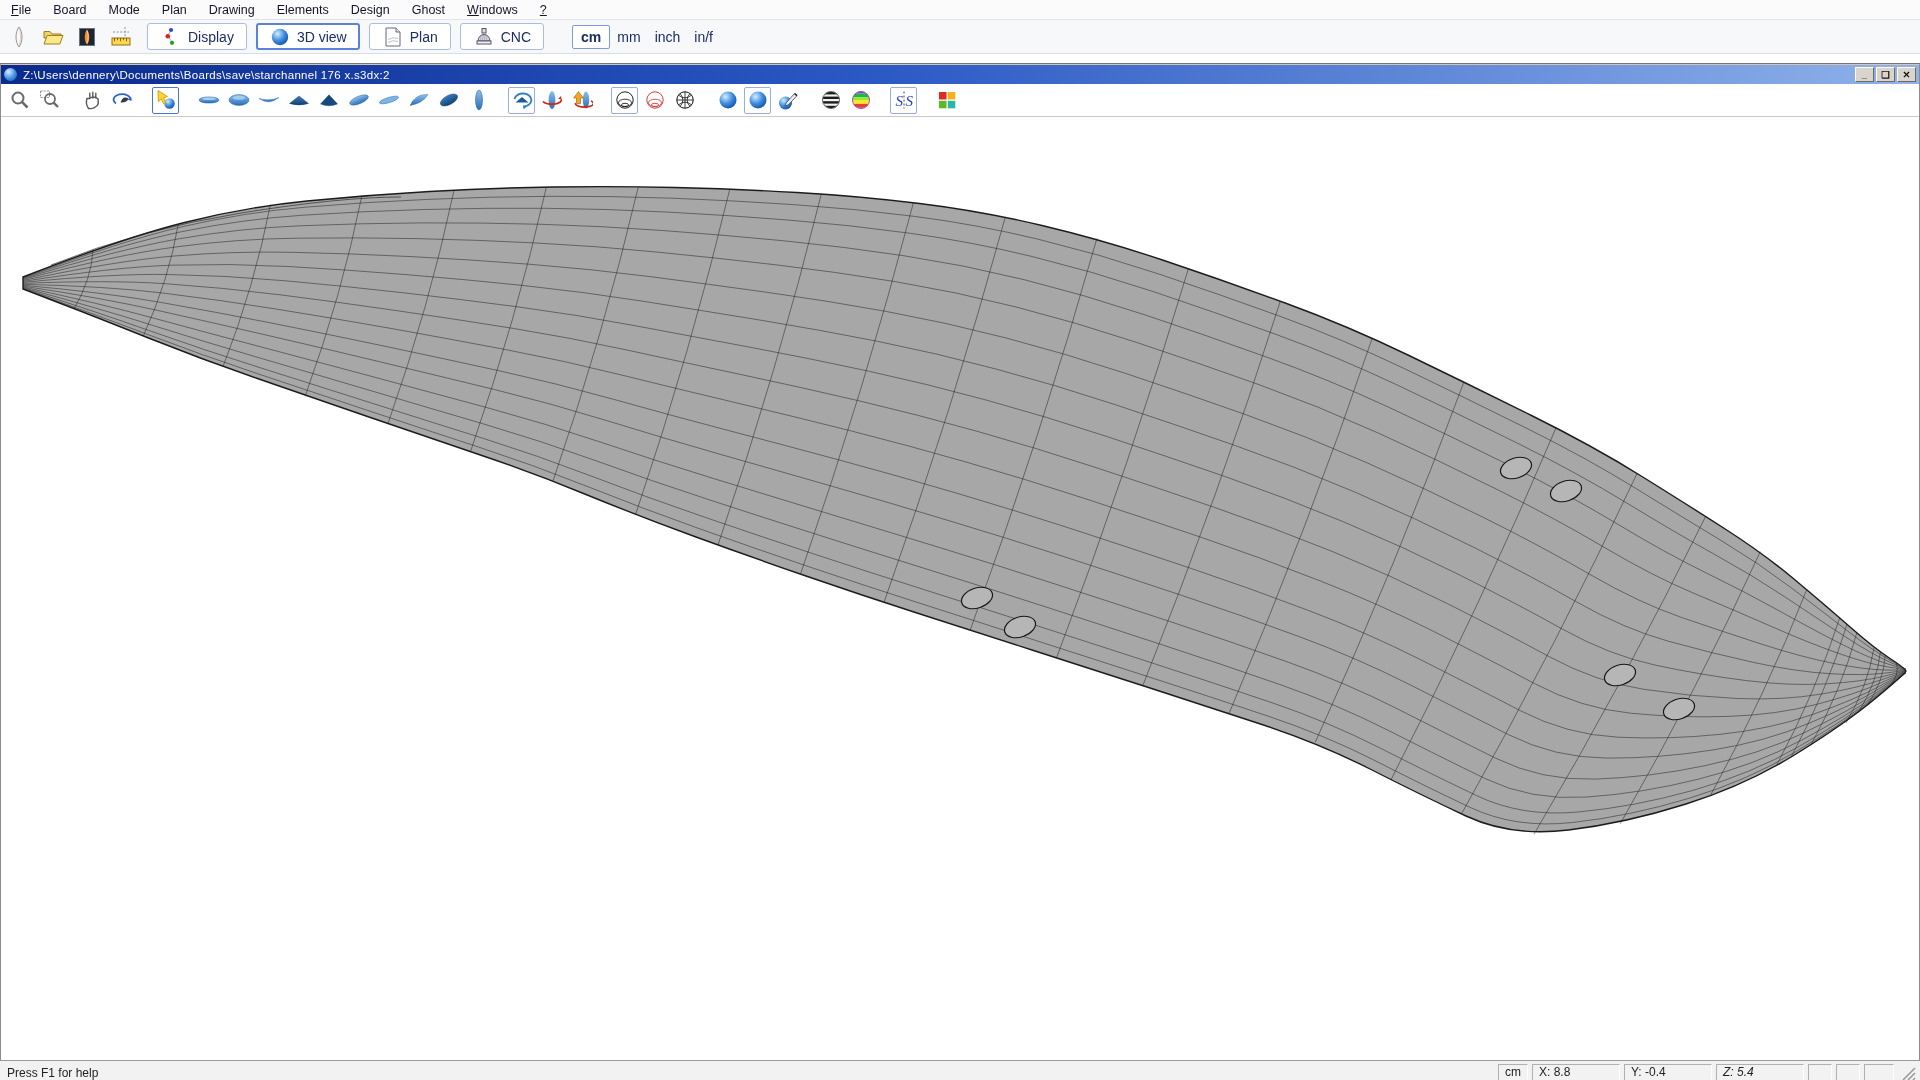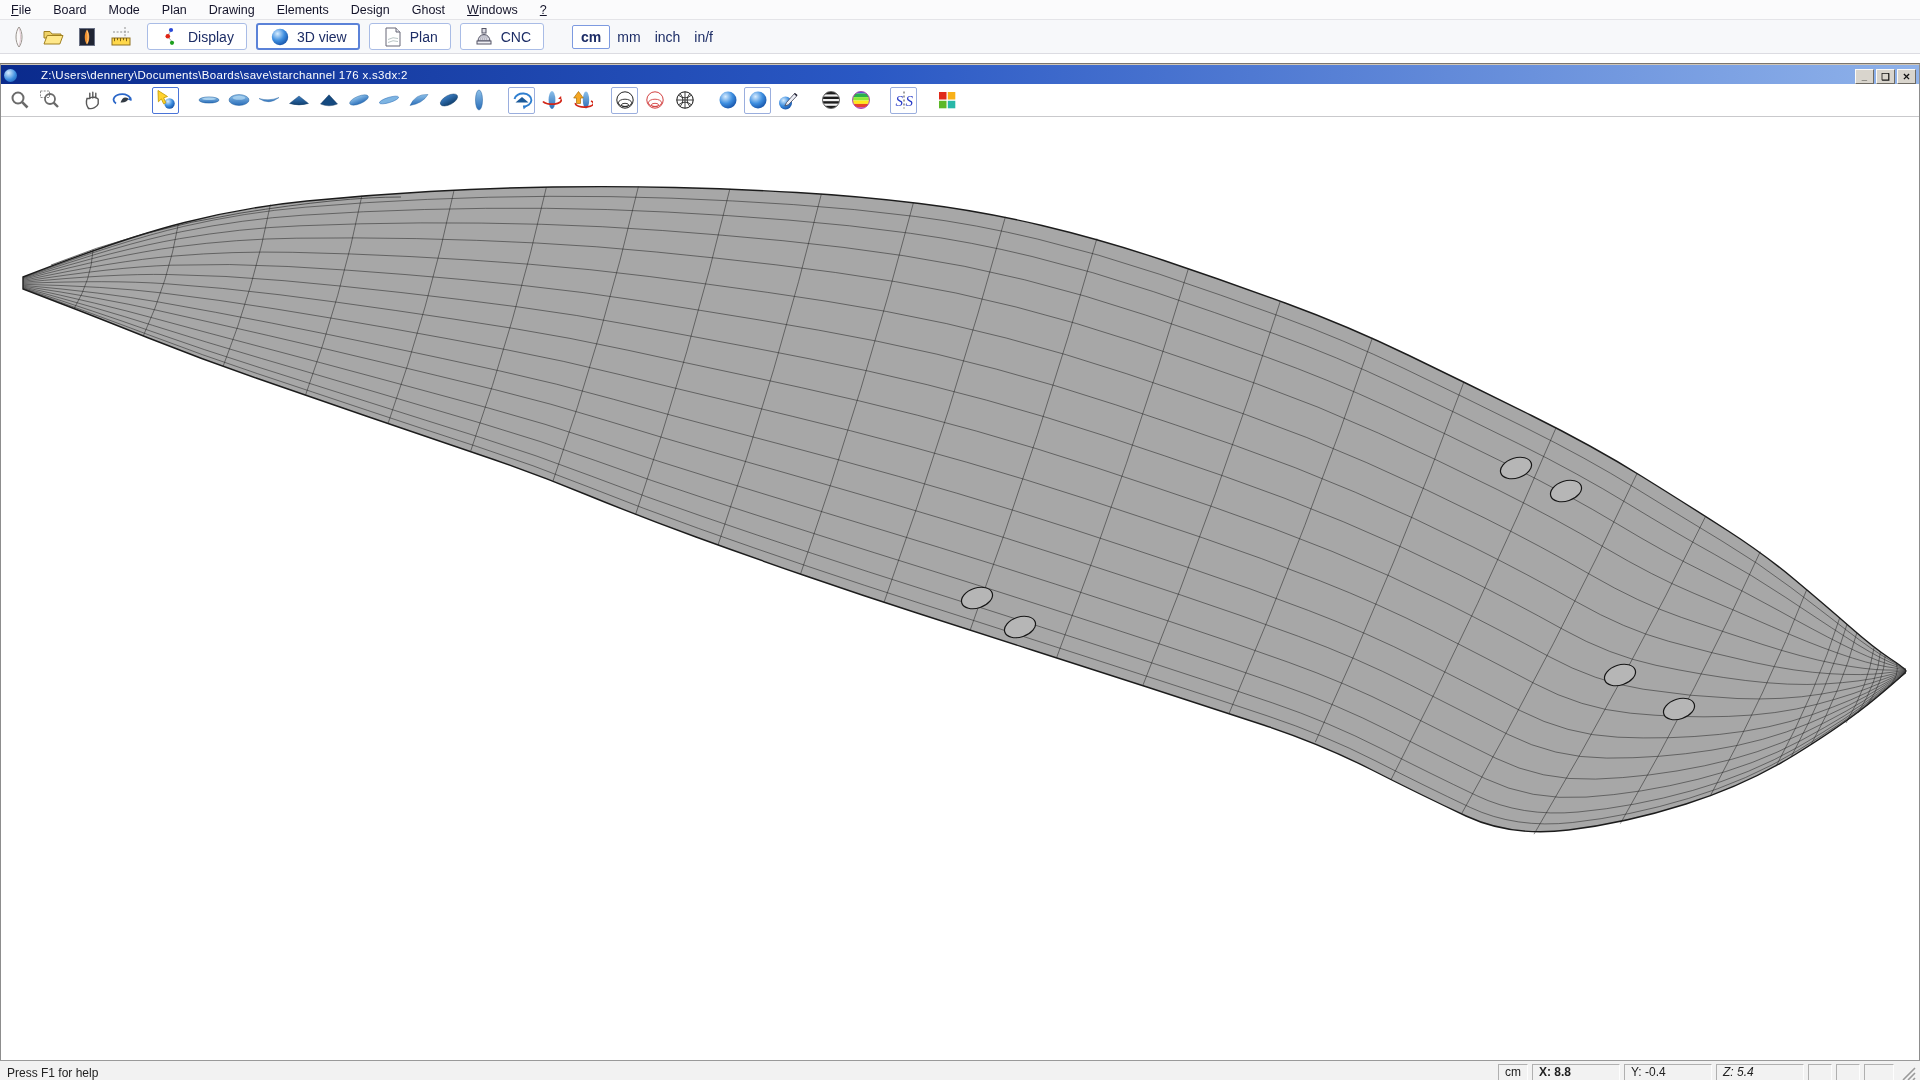--- a/index.html
+++ b/index.html
@@ -13,23 +13,23 @@
   .tbicon{width:34px;height:28px;display:flex;align-items:center;justify-content:center}
   .mode-btn{display:flex;align-items:center;gap:6px;height:27px;padding:0 12px;
     background:#fff;border:1px solid #a9bce6;border-radius:3px;font-size:14px;
     color:#1d2d66;margin-left:9px;cursor:default}
   .mode-btn.active{border:2px solid #5b82d8;padding:4px 11px}
   .units{display:flex;align-items:center;margin-left:28px;font-size:14px;color:#1d2d66}
   .unit{padding:2px 7px;cursor:default}
   .unit.selected{border:1px solid #7d9ae0;border-radius:2px;background:#fff;font-weight:bold;padding:3px 8px}
   .gapstrip{height:9px;background:#fff}
   .docwin{border-top:2px groove #cfc6b8;border-left:1px solid #8d8d8d;border-right:1px solid #8d8d8d}
-  .titlebar{height:19px;display:flex;align-items:flex-start;
+  .titlebar{height:19px;display:flex;align-items:center;
     background:linear-gradient(90deg,#0a2a8c 0%,#2a58c4 45%,#8fb2ea 100%);
-    color:#fff;font-size:11.5px;padding:4px 3px;gap:24px}
+    color:#fff;font-size:11.5px;padding:4px 3px;gap:6px}
   .tb-title{flex:1;white-space:nowrap;overflow:hidden;letter-spacing:.3px}
   .tb-sphere{width:13px;height:13px;border-radius:50%;flex:none;
     background:radial-gradient(circle at 35% 30%,#d6ecff,#3f8fe0 55%,#1552a8)}
   .win-btn{width:19px;height:15px;background:#d9d5cd;border:1px solid;
     border-color:#fdfbf7 #6d6a63 #6d6a63 #fdfbf7;font-size:9.5px;line-height:13px;
     text-align:center;color:#111;margin-left:2px;font-weight:bold;cursor:default}
   .toolbar2{height:33px;display:flex;align-items:center;background:#fff;
     border-bottom:1px solid #c9c9cc;padding-left:5px;gap:3px}
   .vicon{width:27px;height:27px;display:flex;align-items:center;justify-content:center;
     border:1px solid transparent;border-radius:2px;cursor:default}
@@ -414,21 +414,21 @@
         <ellipse cx="1678" cy="592" rx="16" ry="10" transform="rotate(-18 1678 592)" fill="#b6b6b6" stroke="#161616" stroke-width="1.2"></ellipse>
       </svg>
   </div>
 </div>
 
 <div class="statusbar">
   <span class="sb-help">Press F1 for help</span>
   <span class="sb-spacer"></span>
   <span style="display:flex">
       <span class="sb-panel" style="min-width: 30px;">cm</span>
-      <span class="sb-panel" style="min-width: 88px; font-weight: bold;">X: 8.8</span>
+      <span class="sb-panel" style="min-width: 88px;">X: 8.8</span>
       <span class="sb-panel" style="min-width: 88px;">Y: -0.4</span>
       <span class="sb-panel" style="min-width: 88px; font-style: italic;">Z: 5.4</span>
       <span class="sb-panel" style="min-width: 24px;"></span>
       <span class="sb-panel" style="min-width: 24px;"></span>
       <span class="sb-panel" style="min-width: 30px;"></span>
     </span>
   <svg class="sb-grip" viewBox="0 0 16 16">
     <path d="M15,3 L3,15 M15,8 L8,15 M15,13 L13,15" stroke="#9a9a9a" stroke-width="1.6" fill="none"></path>
   </svg>
 </div>

